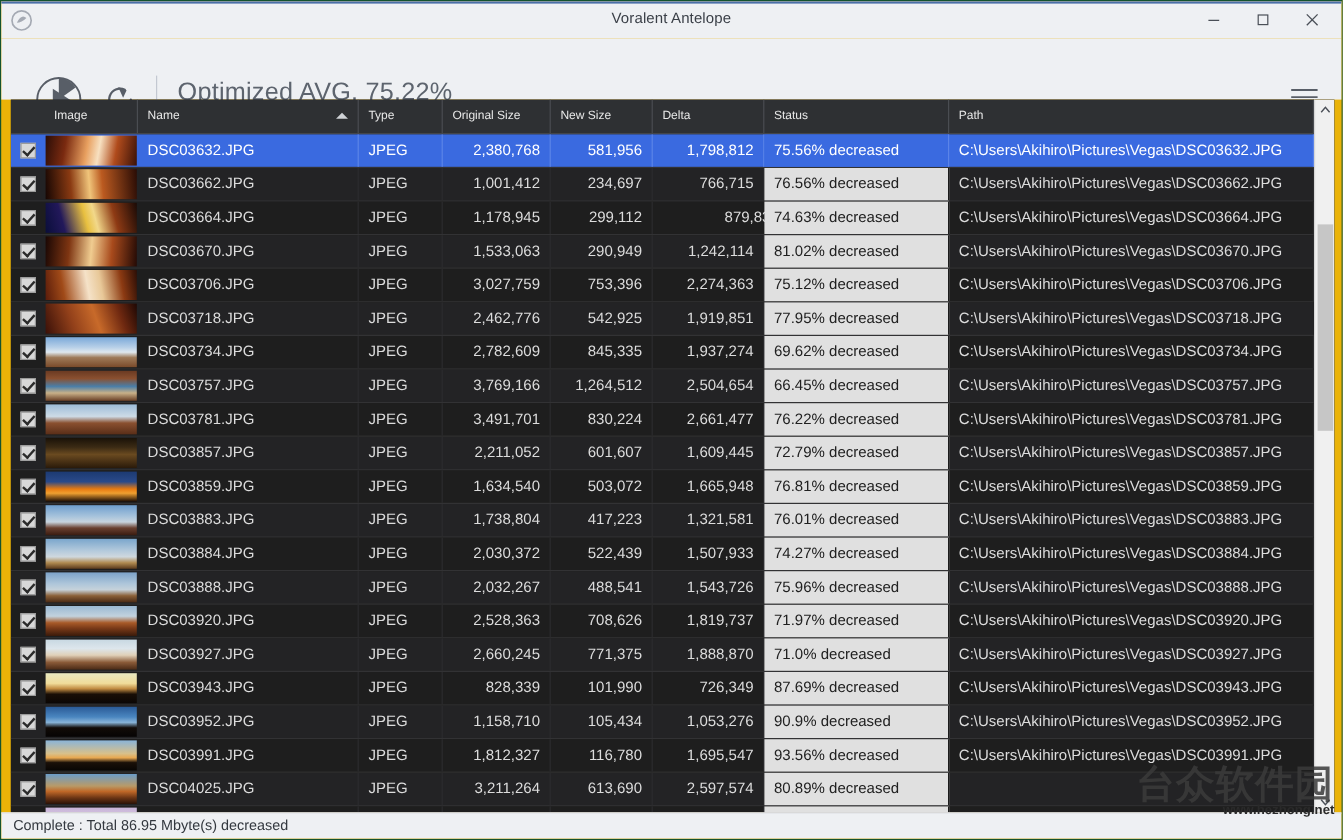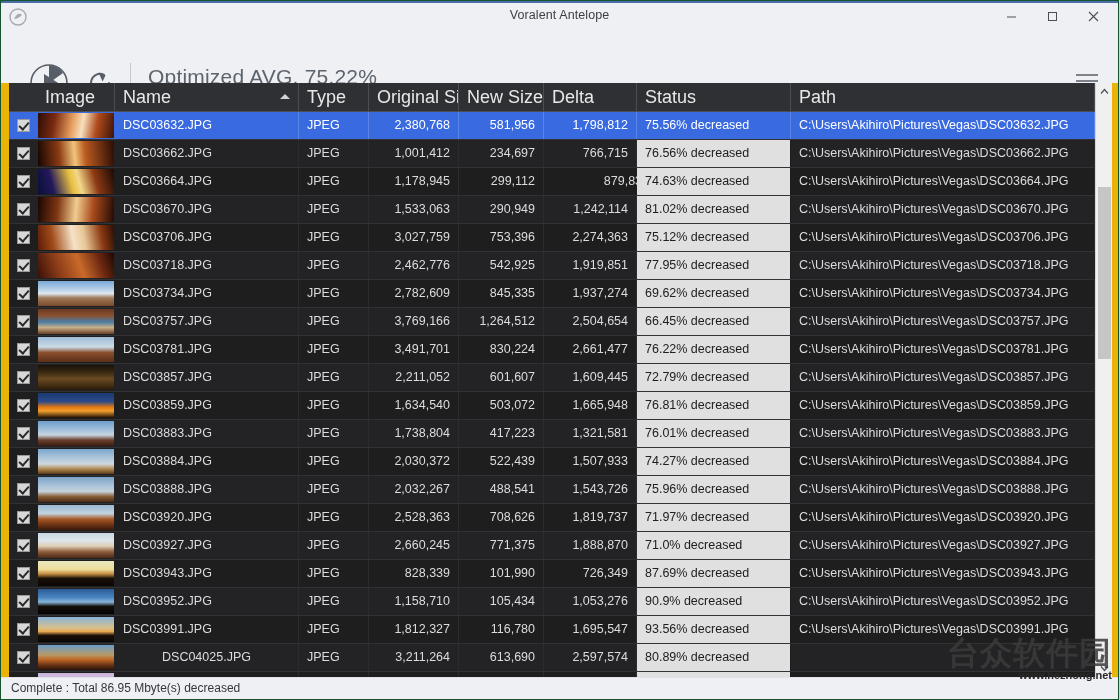--- a/index.html
+++ b/index.html
@@ -128,21 +128,21 @@
     background: #2e3033;
     border-bottom: 1px solid #4a4d52;
     width: 100%;
   }
   .hdr-cell {
     position: absolute;
     top: 0;
     height: 28px;
     line-height: 28px;
     color: #e8e8e8;
-    font-size: 18px;
+    font-size: 10px;
     border-right: 1px solid #4a4d52;
     padding-left: 8px;
     box-sizing: border-box;
     overflow: hidden;
     white-space: nowrap;
     cursor: default;
   }
   .sort-arrow {
     position: absolute;
     right: 8px; top: 11px;
@@ -658,21 +658,21 @@
             <div class="cell status" style="left: 628px; width: 154px;">93.56% decreased</div>
             <div class="cell" style="left: 782px; width: 304px;">C:\Users\Akihiro\Pictures\Vegas\DSC03991.JPG</div>
           </div>
           <div class="row alt">
             <div class="chk-cell">
               <div class="chk"></div>
             </div>
             <div class="thumb-cell" style="left: 28px; width: 78px;">
               <div class="thumb" style="background: linear-gradient(rgb(106, 156, 200) 0%, rgb(184, 154, 104) 40%, rgb(192, 104, 40) 58%, rgb(106, 52, 20) 80%, rgb(42, 18, 8) 100%);"></div>
             </div>
-            <div class="cell" style="left: 106px; width: 184px; text-align: center;">DSC04025.JPG</div>
+            <div class="cell" style="left: 106px; width: 184px;">DSC04025.JPG</div>
             <div class="cell" style="left: 290px; width: 70px;">JPEG</div>
             <div class="cell num" style="left: 360px; width: 90px;">3,211,264</div>
             <div class="cell num" style="left: 450px; width: 85px;">613,690</div>
             <div class="cell num" style="left: 535px; width: 93px;">2,597,574</div>
             <div class="cell status" style="left: 628px; width: 154px;">80.89% decreased</div>
           </div>
           <div class="row">
             <div class="chk-cell"></div>
             <div class="thumb-cell" style="left: 28px; width: 78px;">
               <div class="thumb" style="background: linear-gradient(rgb(200, 180, 216) 0%, rgb(216, 200, 226) 36%, rgb(224, 208, 220) 56%, rgb(184, 160, 184) 78%, rgb(138, 120, 152) 100%);"></div>

